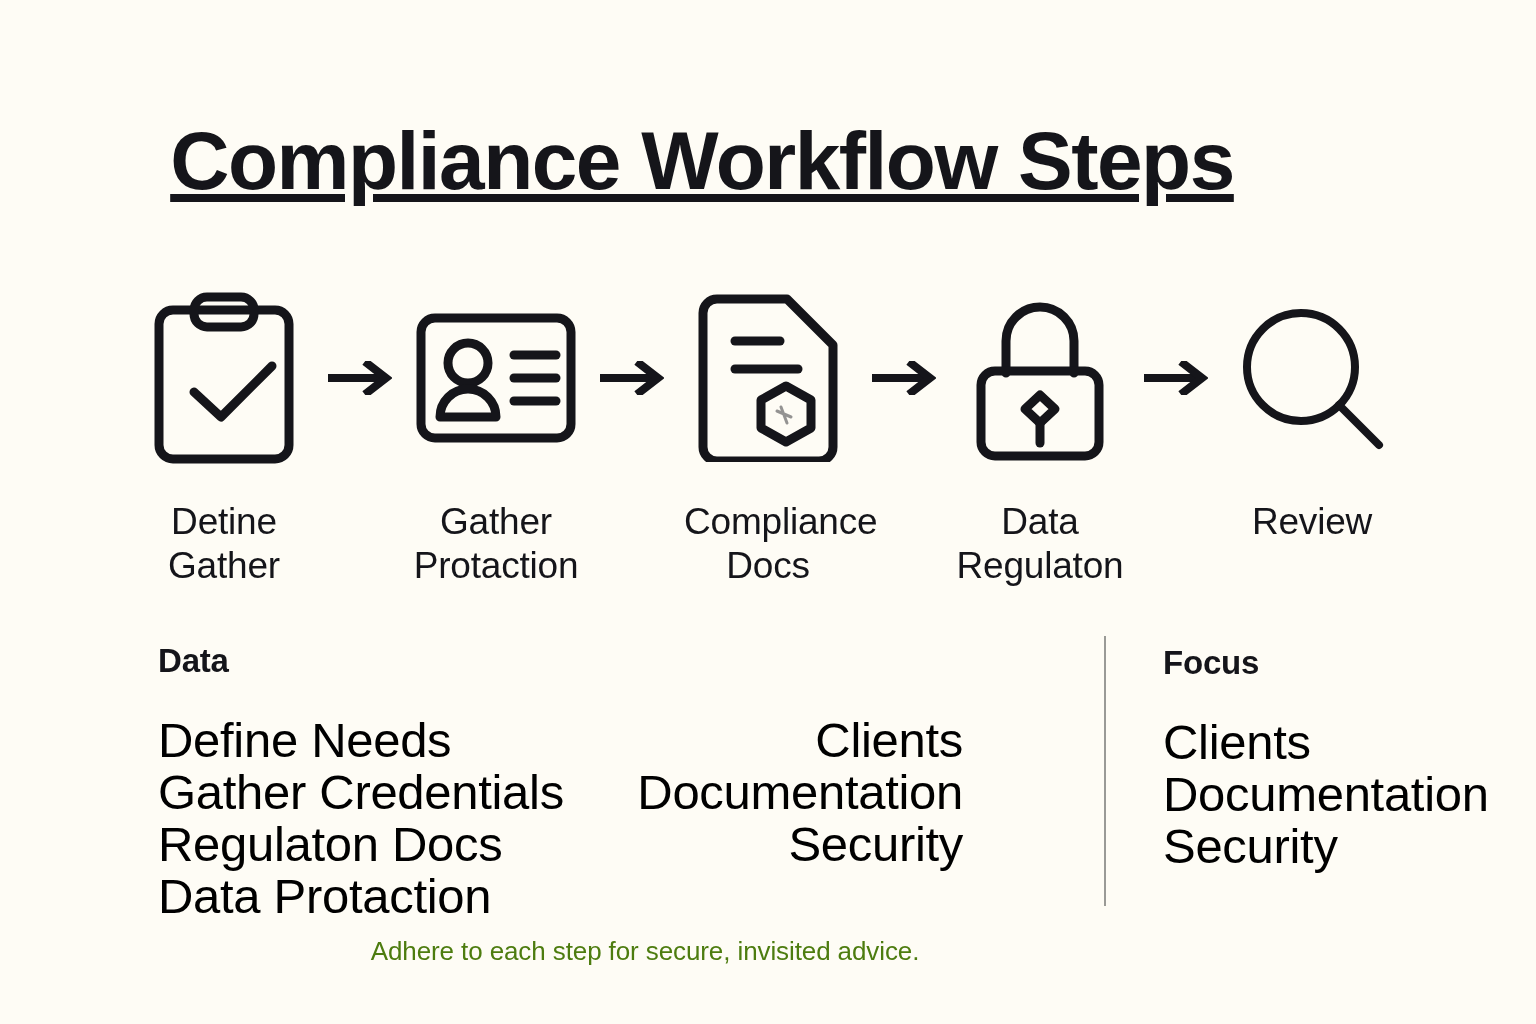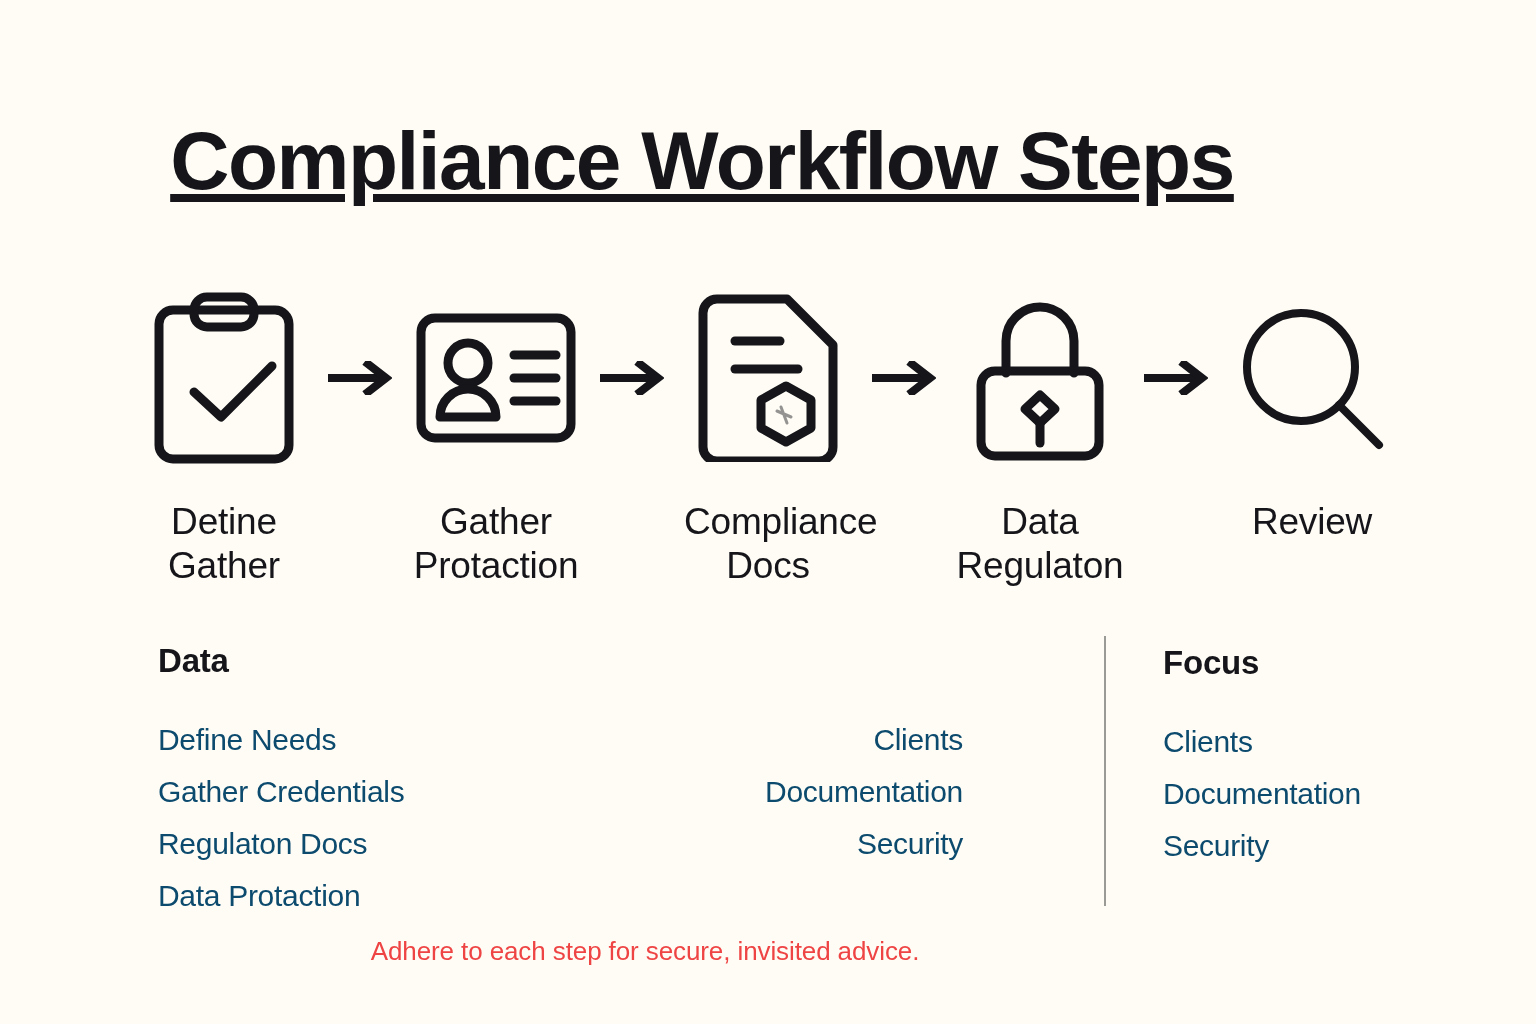--- a/index.html
+++ b/index.html
@@ -136,23 +136,23 @@
     text-align: right;
   }
   .list-right {
     position: absolute;
     left: 1005px;
     top: 80px;
     width: 300px;
     text-align: left;
   }
   .list-item {
-    font-size: 30px;
+    font-size: 49px;
     line-height: 52px;
-    color: #0c4a6e;
+    color: #000000;
     letter-spacing: -0.3px;
     white-space: nowrap;
   }
 
   .divider {
     position: absolute;
     left: 946px;
     top: 0px;
     width: 2px;
     height: 270px;
@@ -160,21 +160,21 @@
   }
 
   
   .footer {
     position: absolute;
     left: 0;
     top: 936px;
     width: 1290px;
     text-align: center;
     font-size: 26px;
-    color: #ef4444;
+    color: #4d7c0f;
     letter-spacing: -0.1px;
   }
 </style>
 </head>
 <body>
 
 <div class="page">
 
   <div class="title">Compliance Workflow Steps</div>
 

